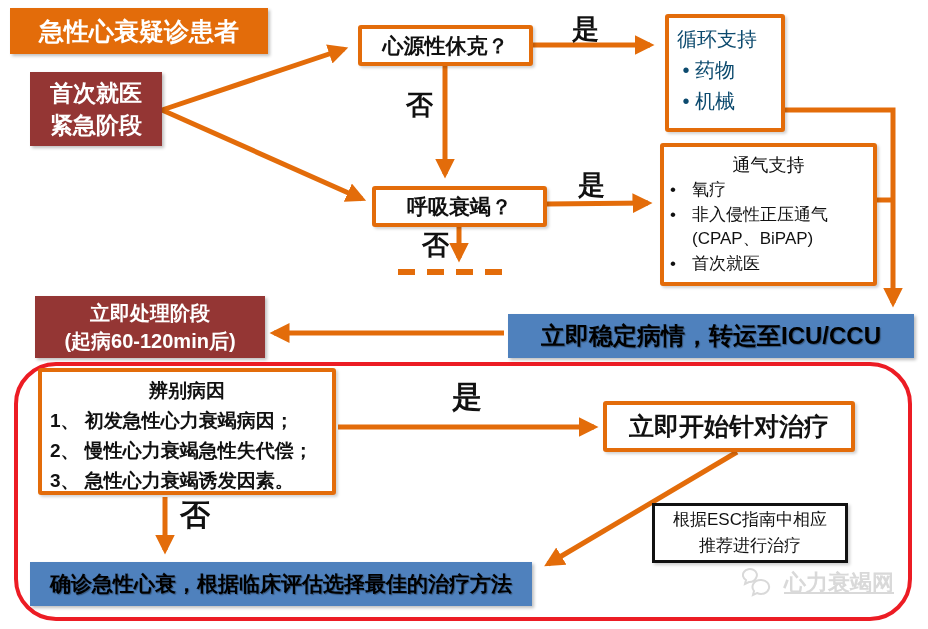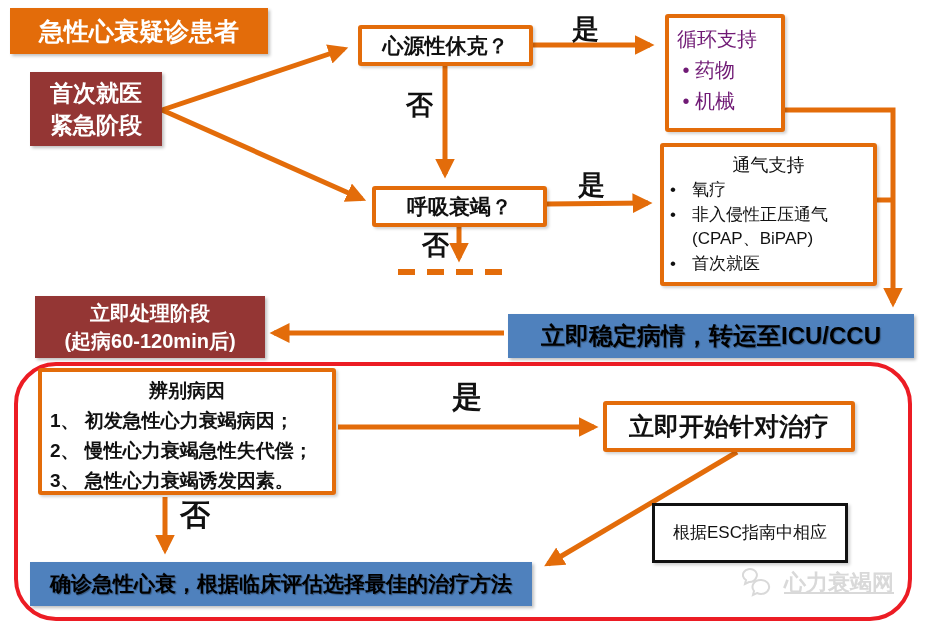--- a/index.html
+++ b/index.html
@@ -27,21 +27,21 @@
     box-shadow:2px 2px 3px rgba(0,0,0,.18);}
   .qbox{display:flex;align-items:center;justify-content:center;
     font-weight:bold;font-size:21px;color:#111;}
   .kbox{background:#fff;border:3px solid #111;
     display:flex;flex-direction:column;align-items:center;justify-content:center;
     box-shadow:2px 2px 3px rgba(0,0,0,.2);}
   
   .redframe{border:4px solid #EC1C24;border-radius:42px;z-index:1;
     background:transparent;}
   
-  .listbox{padding:6px 8px;font-size:20px;color:#701a75;line-height:1.55;}
+  .listbox{padding:6px 8px;font-size:20px;color:#0c4a6e;line-height:1.55;}
   .listbox .row{display:flex;}
   .listbox .bullet{width:18px;flex:0 0 18px;text-align:center;}
   .vent{font-weight:normal;font-size:17px;line-height:1.45;padding:5px 6px;}
   .vent .vtitle{text-align:center;font-size:18px;}
   .cause{font-weight:bold;font-size:19px;line-height:1.58;padding:4px 8px;}
   .cause .ctitle{text-align:center;}
   .watermark{z-index:3;color:#D9D9D9;font-size:22px;display:flex;
     align-items:center;gap:6px;font-weight:bold;text-decoration:underline;}
 </style>
 </head>
@@ -127,20 +127,21 @@
     <div class="ctitle">辨别病因</div>
     <div>1、 初发急性心力衰竭病因；</div>
     <div>2、 慢性心力衰竭急性失代偿；</div>
     <div>3、 急性心力衰竭诱发因素。</div>
   </div>
 
   <div class="abs box obox qbox" style="left:603px;top:401px;width:252px;height:51px;font-size:25px;">立即开始针对治疗</div>
 
   <div class="abs box kbox" style="left:652px;top:503px;width:196px;height:60px;font-size:17px;line-height:1.55;">
     <div>根据ESC指南中相应</div>
+    <div>推荐进行治疗</div>
   </div>
 
   <div class="abs box fill-blue" style="left:30px;top:562px;width:502px;height:44px;font-size:21px;">确诊急性心衰，根据临床评估选择最佳的治疗方法</div>
 
   <div class="abs lbl" style="left:572px;top:16px;font-size:27px;">是</div>
   <div class="abs lbl" style="left:406px;top:92px;font-size:27px;">否</div>
   <div class="abs lbl" style="left:578px;top:172px;font-size:27px;">是</div>
   <div class="abs lbl" style="left:422px;top:232px;font-size:27px;">否</div>
   <div class="abs lbl" style="left:452px;top:382px;font-size:30px;">是</div>
   <div class="abs lbl" style="left:180px;top:500px;font-size:30px;">否</div>

